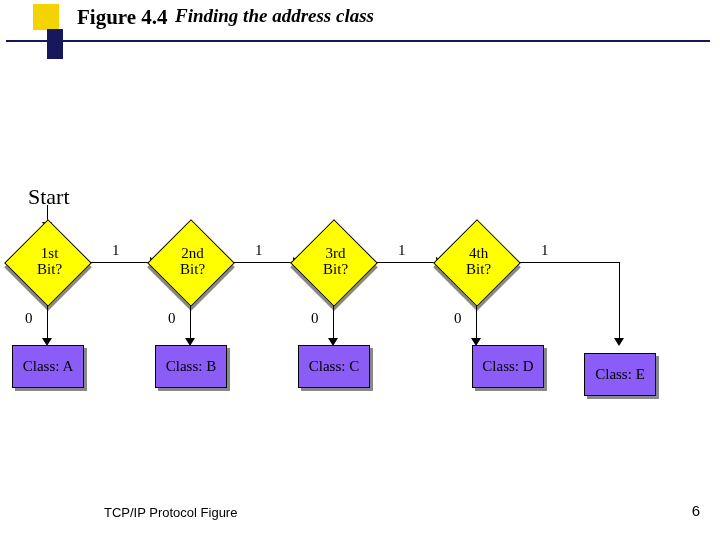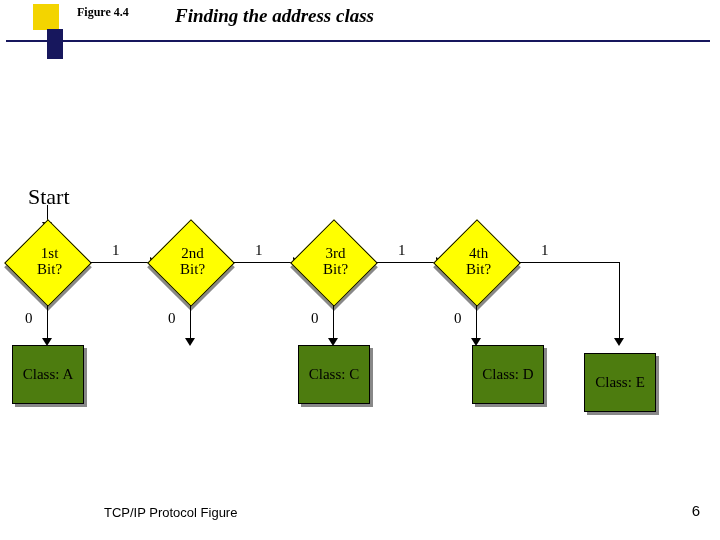--- a/index.html
+++ b/index.html
@@ -39,21 +39,21 @@
     top: 40px;
     width: 704px;
     height: 2px;
     background: #17175d;
   }
   .figure-label {
     position: absolute;
     left: 77px;
     top: 5px;
     font-weight: bold;
-    font-size: 12px;
+    font-size: 21px;
     color: #000;
   }
   .figure-title {
     position: absolute;
     left: 175px;
     top: 5px;
     font-weight: bold;
     font-style: italic;
     font-size: 19px;
     color: #000;
@@ -80,26 +80,26 @@
     left: -10px;
     top: 12px;
     text-align: center;
     transform: rotate(-45deg);
     font-size: 15px;
     font-family: "Times New Roman", serif;
     line-height: 1.05;
   }
   .box {
     position: absolute;
-    background: #4d7c0f;
+    background: #8b5cf6;
     border: 1px solid #000;
     box-shadow: 3px 3px 0 #888;
     font-size: 15px;
     text-align: center;
-    padding: 20px 6px;
+    padding: 12px 6px;
   }
   .lbl {
     position: absolute;
     font-size: 15px;
     font-family: "Times New Roman", serif;
   }
   .start-lbl {
     position: absolute;
     font-size: 22px;
     font-family: "Times New Roman", serif;
@@ -182,20 +182,21 @@
   <div class="diamond" style="left:160px; top:232px;">
     <div class="dlabel"><span style="white-space:pre-line;">2nd
 Bit?</span></div>
   </div>
   <div class="line-h" style="left:233px; top:262px; width:62px;"></div>
   <div class="arrow-head arrow-right" style="left:293px; top:257px;"></div>
   <div class="lbl" style="left:255px; top:242px;">1</div>
   <div class="line-v" style="left:190px; top:305px; height:34px;"></div>
   <div class="arrow-head arrow-down" style="left:185px; top:338px;"></div>
   <div class="lbl" style="left:168px; top:310px;">0</div>
+  <div class="box" style="left:155px; top:345px; width:58px;">Class: B</div>
 
   <div class="diamond" style="left:303px; top:232px;">
     <div class="dlabel"><span style="white-space:pre-line;">3rd
 Bit?</span></div>
   </div>
   <div class="line-h" style="left:376px; top:262px; width:62px;"></div>
   <div class="arrow-head arrow-right" style="left:436px; top:257px;"></div>
   <div class="lbl" style="left:398px; top:242px;">1</div>
   <div class="line-v" style="left:333px; top:305px; height:34px;"></div>
   <div class="arrow-head arrow-down" style="left:328px; top:338px;"></div>

